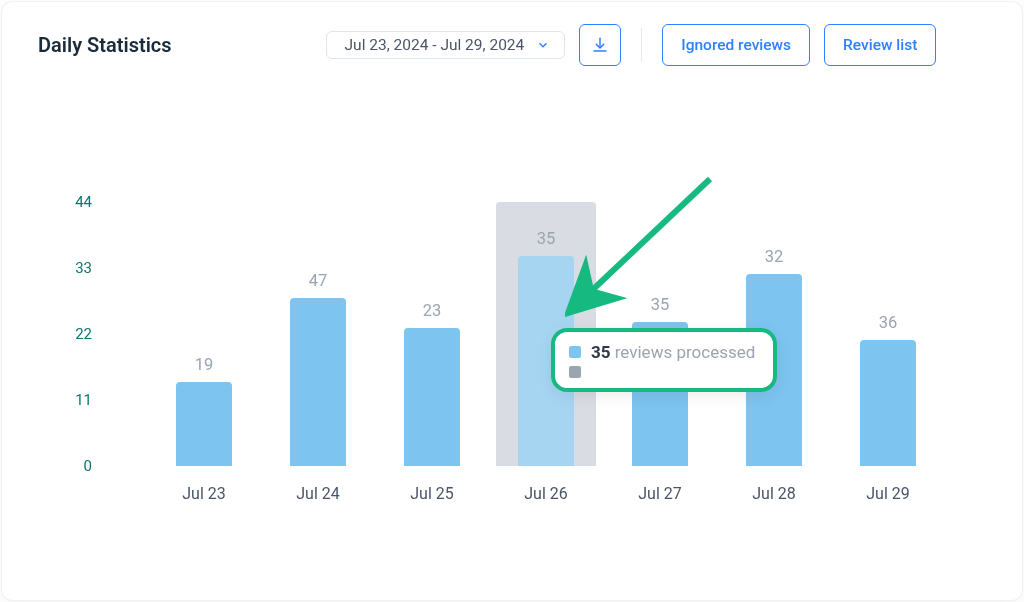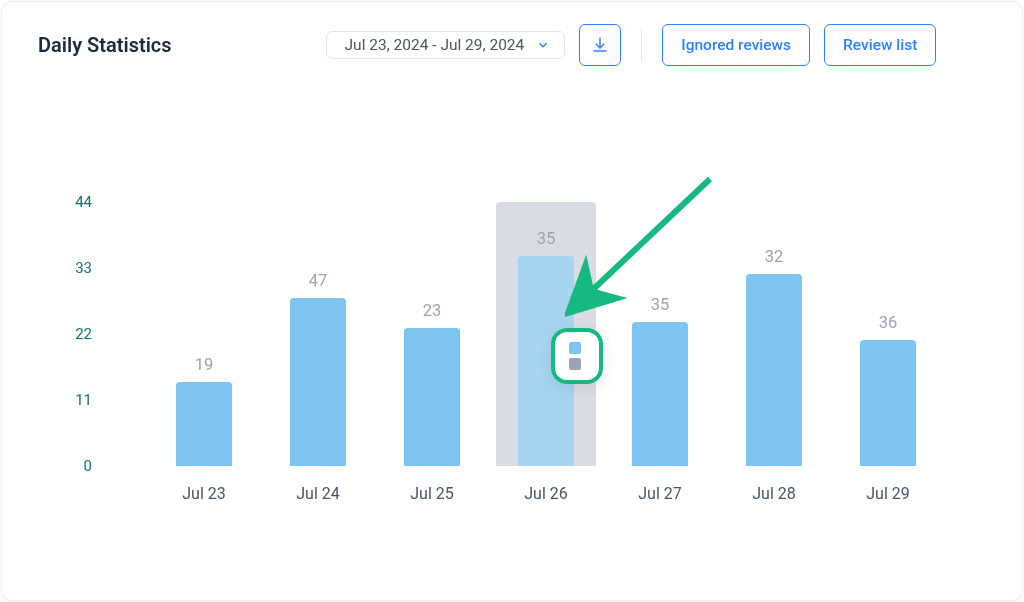--- a/index.html
+++ b/index.html
@@ -255,19 +255,23 @@
       <marker id="ah" markerWidth="10" markerHeight="10" refX="5" refY="5" orient="auto">
         <path d="M0,0 L10,5 L0,10 L3,5 Z" fill="#16b97f"></path>
       </marker>
     </defs>
     <line x1="145" y1="7" x2="20" y2="125" stroke="#16b97f" stroke-width="6" marker-end="url(#ah)"></line>
   </svg>
 
   <div class="tooltip" style="left:549px; top:326px;">
     <div class="tooltip-row">
       <span class="sq blue"></span>
+      <span>
+        <b>35</b>
+        <span class="rest">reviews processed</span>
+      </span>
     </div>
     <div class="tooltip-row">
       <span class="sq gray"></span>
     </div>
   </div>
 
 </div>
 
 </body></html>

